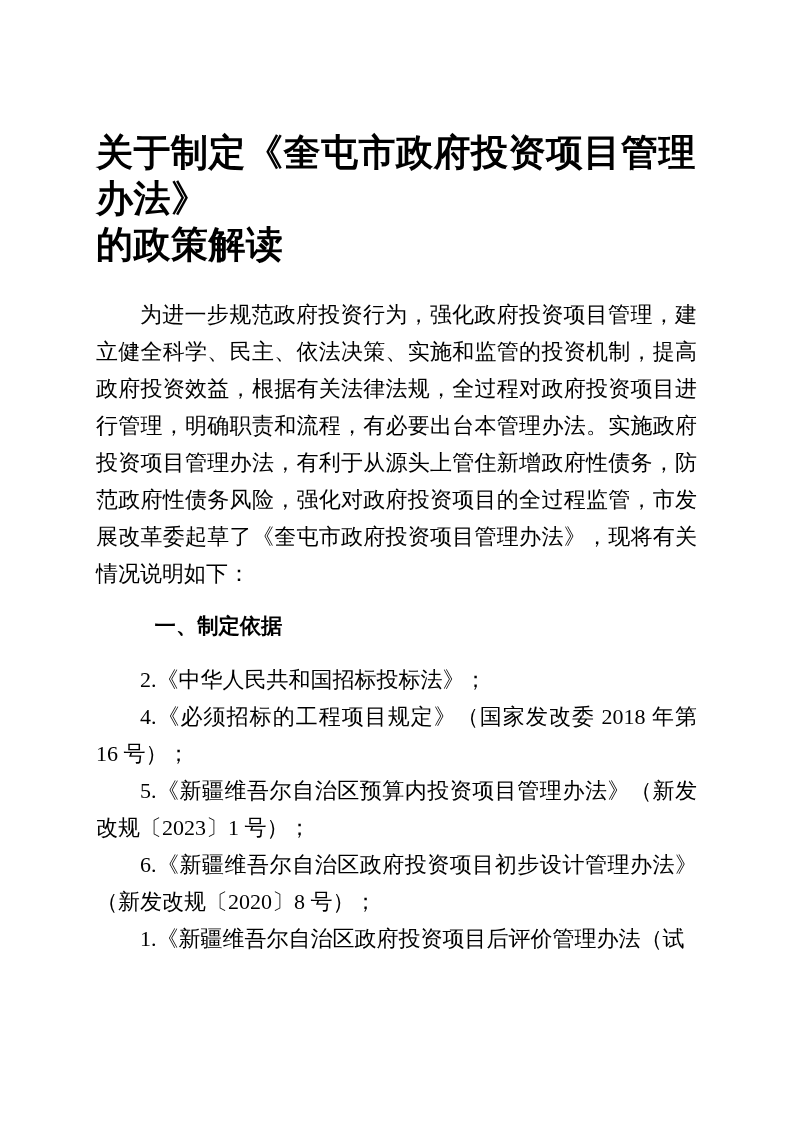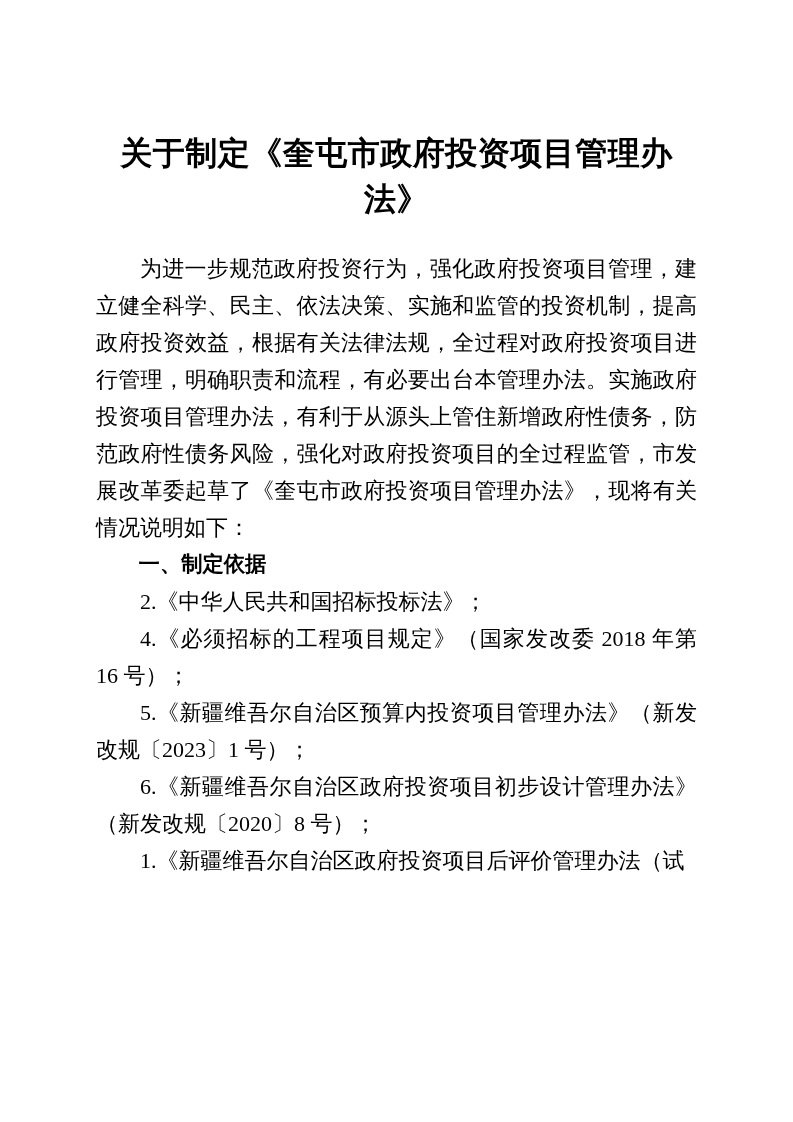--- a/index.html
+++ b/index.html
@@ -13,58 +13,58 @@
     height: 1122px;
     margin: 0 auto;
     background: #ffffff;
     color: #000000;
     box-sizing: border-box;
     padding: 130px 96px 0 96px;
     overflow: hidden;
   }
   .doc-title {
     margin: 0 0 28px 0;
-    text-align: center;
     font-family: "Liberation Serif", "DejaVu Serif", serif;
     font-weight: 700;
-    font-size: 32px;
+    font-size: 37px;
     line-height: 46px;
     letter-spacing: 0.5px;
   }
   .doc-title .title-line {
     display: block;
   }
   .body-para {
     margin: 0;
     font-family: "Liberation Serif", "DejaVu Serif", serif;
     font-weight: 400;
     font-size: 22px;
     line-height: 37px;
     text-align: justify;
     text-indent: 2em;
     word-break: normal;
     overflow-wrap: break-word;
   }
   .section-heading {
-    margin: 0;
+    margin: 16px;
     font-family: "Liberation Sans", "DejaVu Sans", sans-serif;
     font-weight: 700;
     font-size: 21.3px;
     line-height: 37px;
     text-indent: 2em;
     text-align: left;
   }
 </style>
 </head>
 <body>
 
 <div class="page">
 
   <h1 class="doc-title">
     <span class="title-line">关于制定《奎屯市政府投资项目管理办法》</span>
+    <span class="title-line">的政策解读</span>
   </h1>
 
   <p class="body-para">为进一步规范政府投资行为，强化政府投资项目管理，建立健全科学、民主、依法决策、实施和监管的投资机制，提高政府投资效益，根据有关法律法规，全过程对政府投资项目进行管理，明确职责和流程，有必要出台本管理办法。实施政府投资项目管理办法，有利于从源头上管住新增政府性债务，防范政府性债务风险，强化对政府投资项目的全过程监管，市发展改革委起草了《奎屯市政府投资项目管理办法》，现将有关情况说明如下：</p>
 
   <h2 class="section-heading">一、制定依据</h2>
 
   <div>
     <p class="body-para">2.《中华人民共和国招标投标法》；</p>
     <p class="body-para">4.《必须招标的工程项目规定》（国家发改委 2018 年第 16 号）；</p>
     <p class="body-para">5.《新疆维吾尔自治区预算内投资项目管理办法》（新发改规〔2023〕1 号）；</p>

